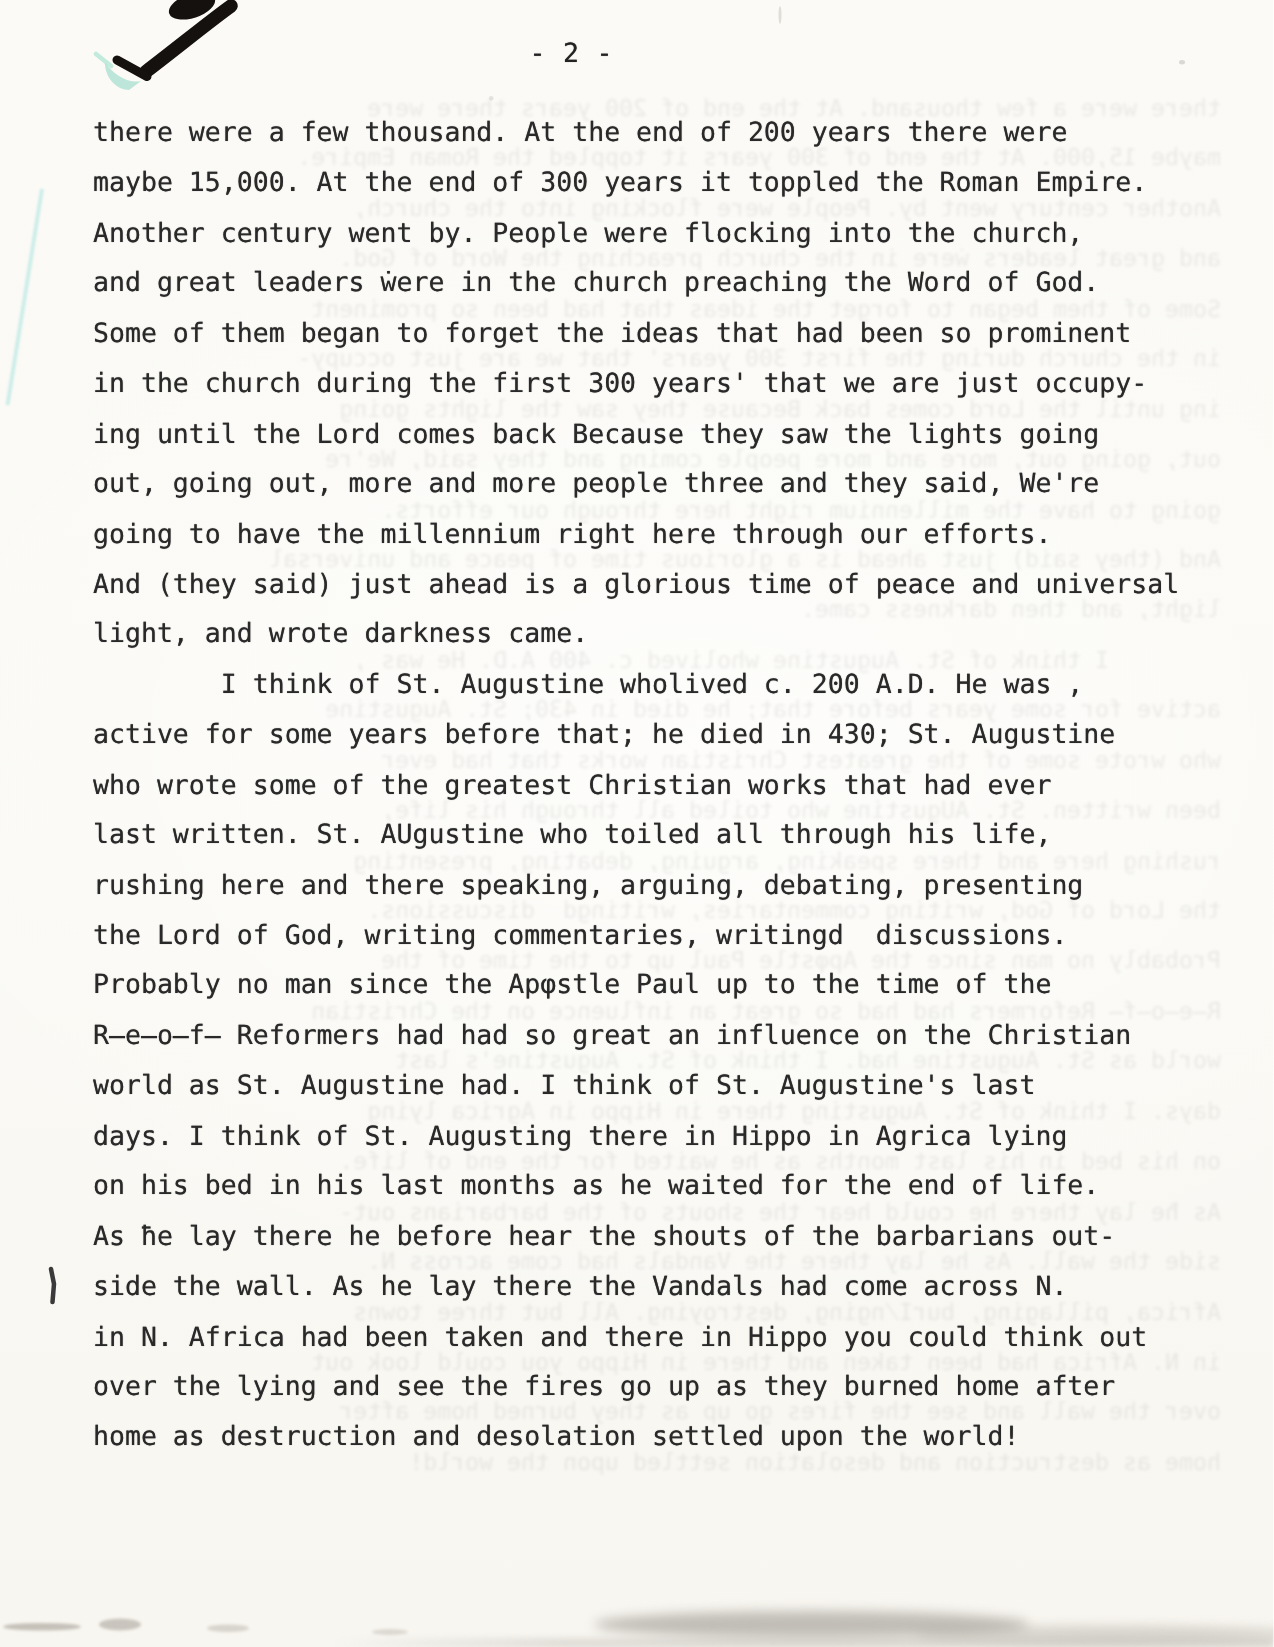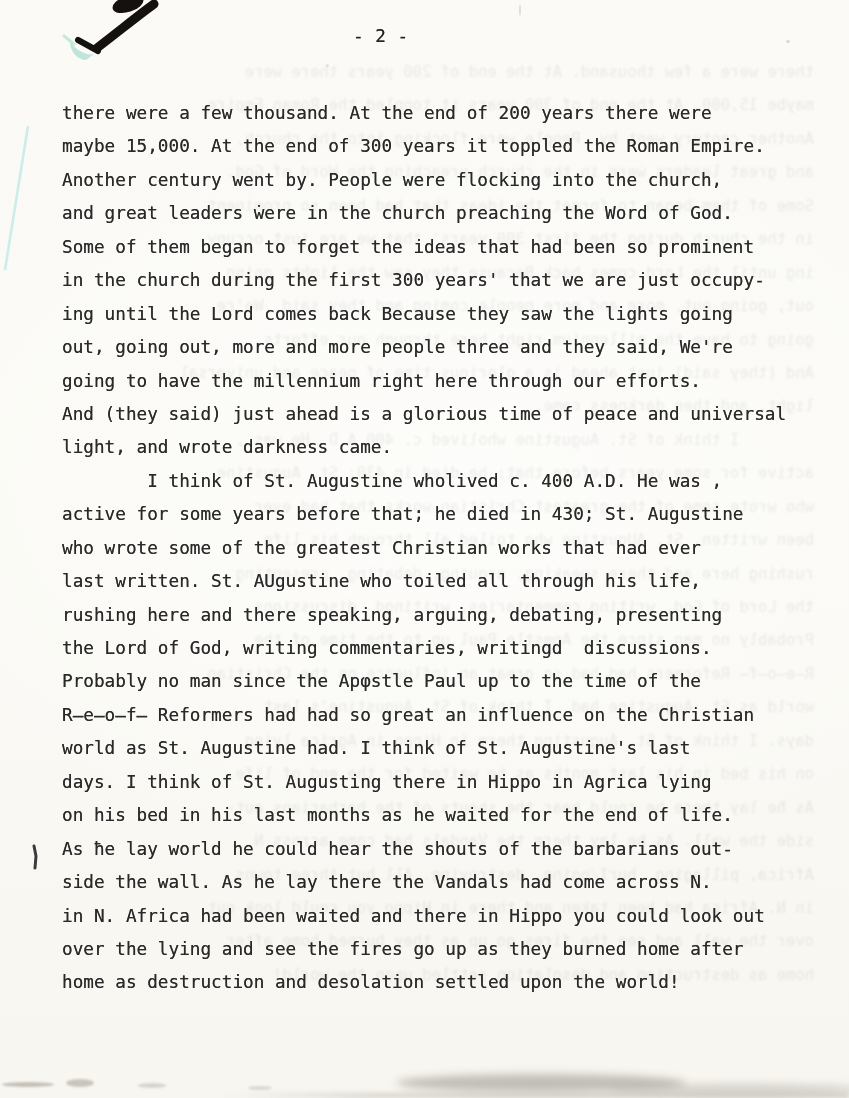--- a/index.html
+++ b/index.html
@@ -33,21 +33,20 @@
   }
   .text-block {
     position: absolute;
     left: 62px;
     top: 73px;
     width: 760px;
     font-size: 17.7px;
     line-height: 33.45px;
     color: #292929;
     text-shadow: 0 0 0.55px rgba(41,41,41,0.75);
-    margin-top: 24px;
   }
   .text-block .line {
     white-space: pre;
     height: 33.45px;
   }
   
   .ghost-layer {
     position: absolute;
     left: 34px;
     top: 56px;
@@ -119,34 +118,34 @@
       <div class="line">maybe 15,000. At the end of 300 years it toppled the Roman Empire.</div>
       <div class="line">Another century went by. People were flocking into the church,</div>
       <div class="line">and great leaders ẇere in the church preaching the Word of God.</div>
       <div class="line">Some of them began to forget the ideas that had been so prominent</div>
       <div class="line">in the church during the first 300 years' that we are just occupy-</div>
       <div class="line">ing until the Lord comes back Because they saw the lights going</div>
       <div class="line">out, going out, more and more people three and they said, We're</div>
       <div class="line">going to have the millennium right here through our efforts.</div>
       <div class="line">And (they said) just ahead is a glorious time of peace and universal</div>
       <div class="line">light, and wrote darkness came.</div>
-      <div class="line">        I think of St. Augustine wholived c. 400 A.D. He was ,</div>
+      <div class="line">        I think of St. Augustine wholived c. 200 A.D. He was ,</div>
       <div class="line">active for some years before that; he died in 430; St. Augustine</div>
       <div class="line">who wrote some of the greatest Christian works that had ever</div>
       <div class="line">last written. St. AUgustine who toiled all through his life,</div>
       <div class="line">rushing here and there speaking, arguing, debating, presenting</div>
       <div class="line">the Lord of God, writing commentaries, writingd  discussions.</div>
       <div class="line">Probably no man since the Apφstle Paul up to the time of the</div>
       <div class="line">R̶e̶o̶f̶ Reformers had had so great an influence on the Christian</div>
       <div class="line">world as St. Augustine had. I think of St. Augustine's last</div>
       <div class="line">days. I think of St. Augusting there in Hippo in Agrica lying</div>
       <div class="line">on his bed in his last months as he waited for the end of life.</div>
-      <div class="line">As ħe lay world he could hear the shouts of the barbarians out-</div>
+      <div class="line">As ħe lay there he before hear the shouts of the barbarians out-</div>
       <div class="line">side the wall. As he lay there the Vandals had come across N.</div>
-      <div class="line">in N. Africa had been waited and there in Hippo you could look out</div>
+      <div class="line">in N. Africa had been taken and there in Hippo you could think out</div>
       <div class="line">over the lying and see the fires go up as they burned home after</div>
       <div class="line">home as destruction and desolation settled upon the world!</div>
     </div>
 
   <svg class="overlay" style="left:40px; top:-6px;" width="150" height="80">
     <ellipse cx="88" cy="10" rx="16" ry="8" transform="rotate(-18 88 10)" fill="#14110e"></ellipse>
     <path d="M114,10 C100,20 78,38 57,54" stroke="#14110e" stroke-width="9" stroke-linecap="round" fill="none"></path>
     <path d="M38,46 L58,57" stroke="#14110e" stroke-width="6" stroke-linecap="round"></path>
     <path d="M30,48 C36,56 46,62 54,60 L46,66 C38,66 30,58 30,48 Z" fill="#7fd2bd" opacity="0.5"></path>
     <path d="M24,42 L34,50" stroke="#8adcc6" stroke-width="3" opacity="0.5" stroke-linecap="round"></path>

